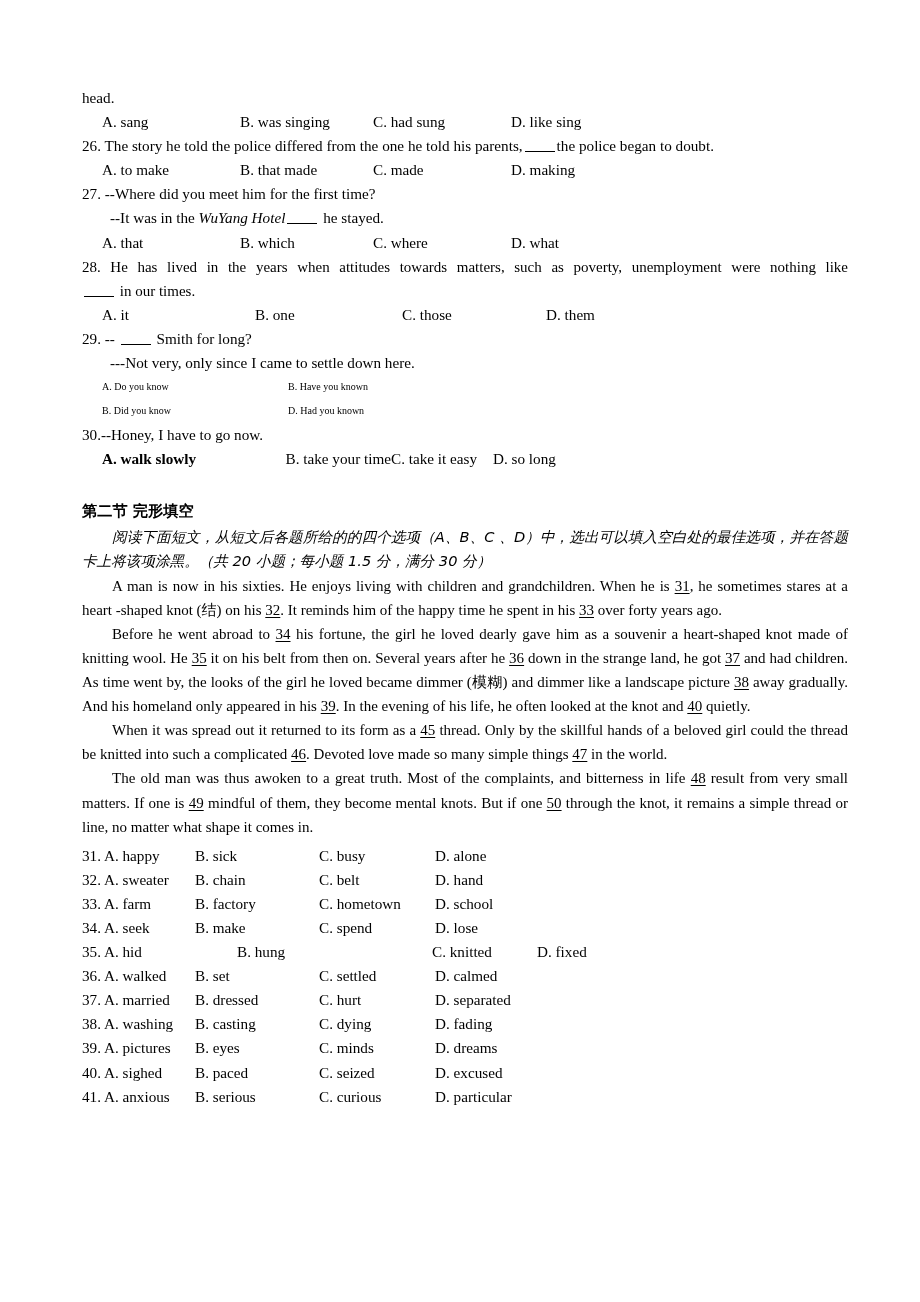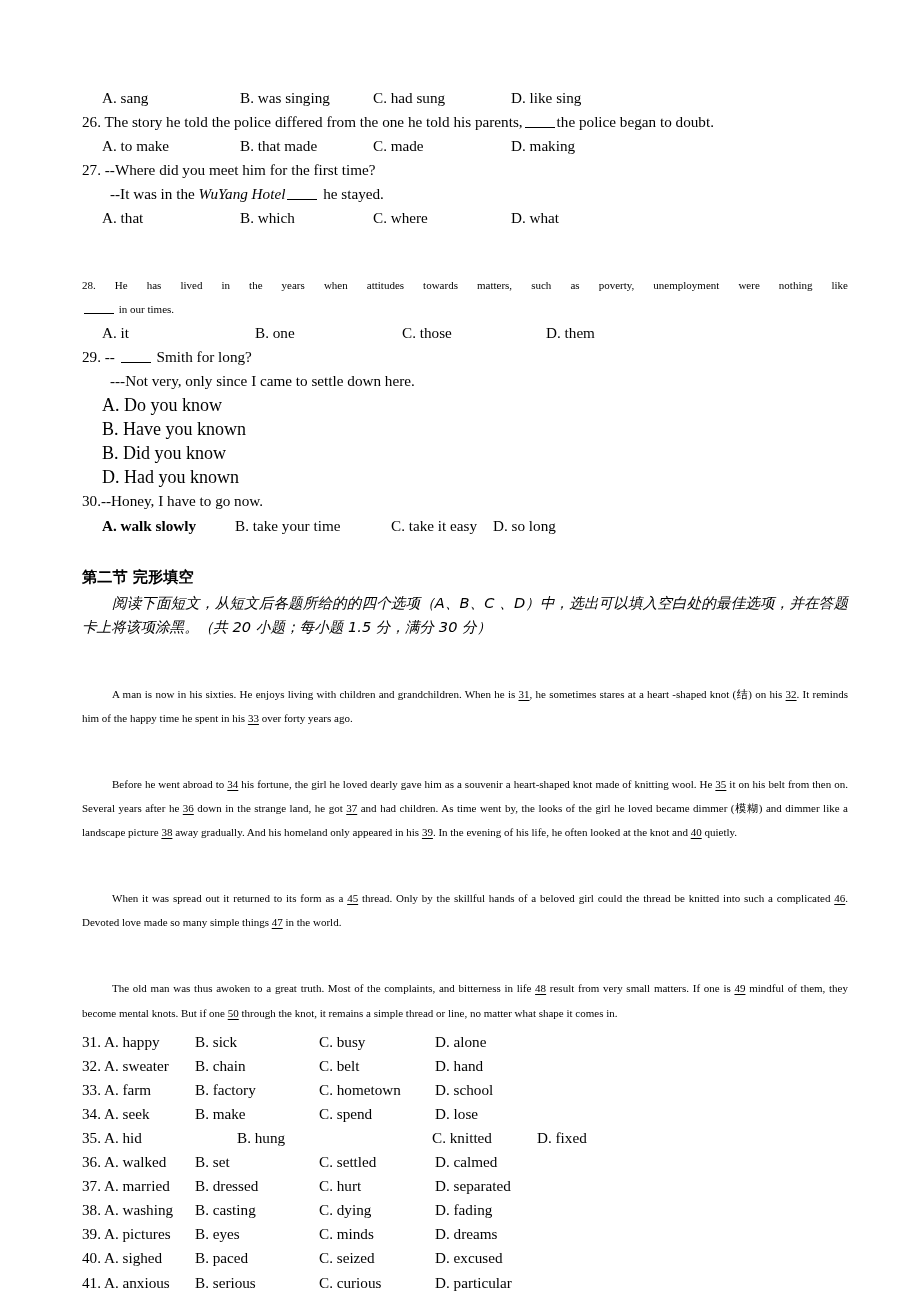--- a/index.html
+++ b/index.html
@@ -25,23 +25,22 @@
   }
   .ln {
     font-size: 15.2px;
     line-height: 24.1px;
     white-space: pre-wrap;
   }
   
   .just {
     text-align: justify;
     text-align-last: left;
-    font-size: 11px;
+    font-size: 15px;
     line-height: 24.1px;
-    margin-top: 42px;
   }
   .indent2 { padding-left: 28px; }
   .indent-para { text-indent: 30px; }
   u.blk {
     text-decoration: underline;
     text-underline-offset: 2px;
   }
   .gap {
     display: inline-block;
     border-bottom: 1px solid #000;
@@ -72,26 +71,26 @@
   .mcline { font-size: 15.2px; line-height: 24.1px; display: flex; padding-left: 20px; }
   .mc-w1 { display:inline-block; width: 138px; }
   .mc-w2 { display:inline-block; width: 133px; }
   .mc-w3 { display:inline-block; width: 138px; }
 
   .mcline2 { font-size: 15.2px; line-height: 24.1px; display: flex; padding-left: 20px; }
   .m2-w1 { display:inline-block; width: 153px; }
   .m2-w2 { display:inline-block; width: 147px; }
   .m2-w3 { display:inline-block; width: 144px; }
 
-  .mcline4 { font-size: 18px; line-height: 24.1px; display: flex; padding-left: 20px; flex-direction: column; }
+  .mcline4 { font-size: 10px; line-height: 24.1px; display: flex; padding-left: 20px; }
   .m4-w1 { display:inline-block; width: 186px; }
 
   .mcline5 { font-size: 15.2px; line-height: 24.1px; display: flex; padding-left: 20px; }
   .m5-w1 { display:inline-block; width: 133px; font-weight: bold; }
-  .m5-w2 { display:inline-block; width: 156px; }
+  .m5-w2 { display:inline-block; width: 156px; text-align: right; }
   .m5-w3 { display:inline-block; width: 102px; }
 
   
   .opt-table { margin-top: 5px; }
   .orow {
     display: flex;
     font-size: 15.2px;
     line-height: 24.1px;
   }
   .o-a { width: 113px; }
@@ -101,20 +100,21 @@
   
   .orow.wide .o-a { width: 155px; }
   .orow.wide .o-b { width: 150px; }
   .orow.wide .o-c { width: 150px; text-align: center; }
 </style>
 </head>
 <body>
 
 <div class="page">
 
+  <div class="ln">head.</div>
 
   <div class="mcline">
     <span class="mc-w1">A. sang</span>
     <span class="mc-w2">B. was singing</span>
     <span class="mc-w3">C. had sung</span>
     <span>D. like sing</span>
   </div>
 
   <div class="ln"><span>26. The story he told the police differed from the one he told his parents,</span><span class="gap"></span><span>the police began to doubt.</span></div>
   <div class="mcline">

